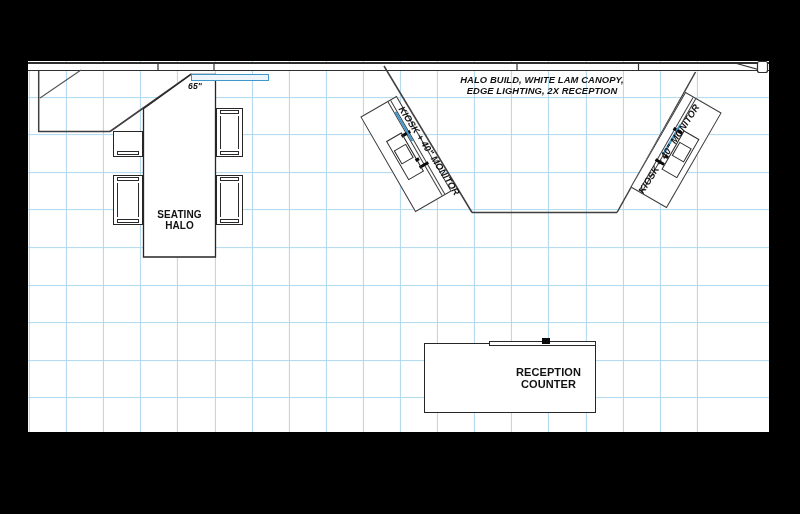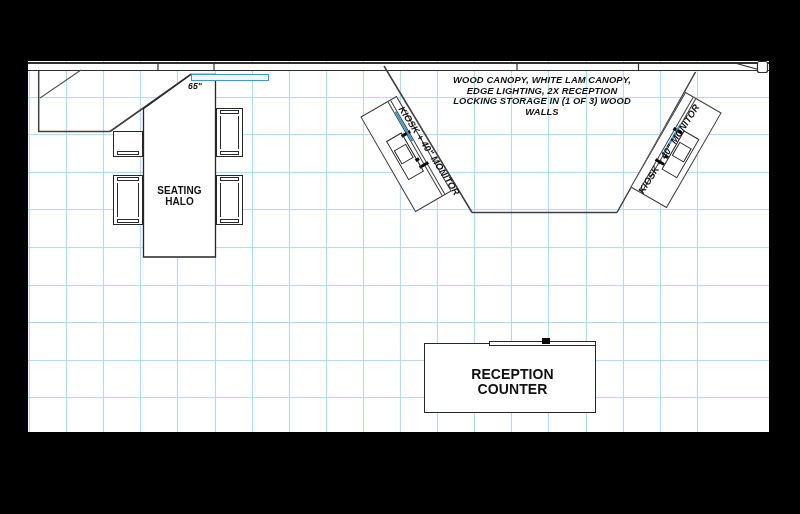--- a/index.html
+++ b/index.html
@@ -28,22 +28,22 @@
   .kline{position:absolute;top:0;bottom:0;width:0;border-left:1px solid #3d3d3d;}
   .ktick{position:absolute;height:2.6px;background:#0a0a0a;}
   .kbracket{position:absolute;border:1px solid #2a2a2a;background:transparent;}
   .kmon{position:absolute;border:1px solid #2a2a2a;background:#fff;}
   .kblue{position:absolute;width:2.2px;}
   .kdot{position:absolute;width:4px;height:3px;background:#0a0a0a;}
   
   .lbl{position:absolute;font-weight:bold;text-align:center;line-height:1.08;letter-spacing:0.1px;}
   .ital{font-style:italic;}
   #notes{left:437px;top:75px;width:210px;font-size:9.4px;line-height:10.6px;}
-  #seating-label{left:143px;top:186px;width:73px;font-size:10px;}
-  #reception-label{left:424px;top:367px;width:177px;font-size:14px;}
+  #seating-label{left:143px;top:210px;width:73px;font-size:10px;}
+  #reception-label{left:424px;top:367px;width:177px;font-size:11px;padding-left:36px;}
   #label-65{left:183px;top:82px;width:24px;font-size:8.6px;}
   .kiosk-label{font-size:9.4px;font-style:italic;white-space:nowrap;transform-origin:center;}
   
   #monitor65{left:190.5px;top:74px;width:78px;height:6.5px;border:1.6px solid #4097cc;background:#eef6fc;}
   
   #counter{left:424px;top:343px;width:172px;height:70px;}
   #counter-shelf{left:489px;top:340.5px;width:107px;height:5px;background:#fff;border:1px solid #2a2a2a;}
   #counter-mark{left:541.5px;top:338px;width:8px;height:5.5px;background:#0a0a0a;}
 </style>
 </head>
@@ -119,23 +119,22 @@
     <div class="ktick" style="left:7px;top:35px;width:10px;"></div>
     <div class="ktick" style="left:7px;top:71px;width:10px;"></div>
     <div class="kbracket" style="left:17px;top:33px;width:16px;height:43px;"></div>
     <div class="kmon" style="left:19px;top:45px;width:12px;height:14px;"></div>
     <div class="kblue" style="left:9.5px;top:30px;height:34px;background:#4097cc;"></div>
     <div class="kdot" style="left:13px;top:63px;"></div>
   </div>
   <div class="lbl kiosk-label" style="left:669px;top:149px;transform:translate(-50%,-50%) rotate(-57deg);">KIOSK + 40" MONITOR</div>
 
   <div class="lbl ital" id="notes">
-    <div>WOOD CANOPY, WHITE LAM CANOPY,</div>
+    <div>HALO BUILD, WHITE LAM CANOPY,</div>
     <div>EDGE LIGHTING, 2X RECEPTION</div>
-    <div>LOCKING STORAGE IN (1 OF 3) WOOD WALLS</div>
   </div>
 
   <div class="lbl" id="seating-label">
     <div>SEATING</div>
     <div>HALO</div>
   </div>
 
   <div class="abs furn" id="counter"></div>
   <div class="abs" id="counter-shelf"></div>
   <div class="abs" id="counter-mark"></div>

